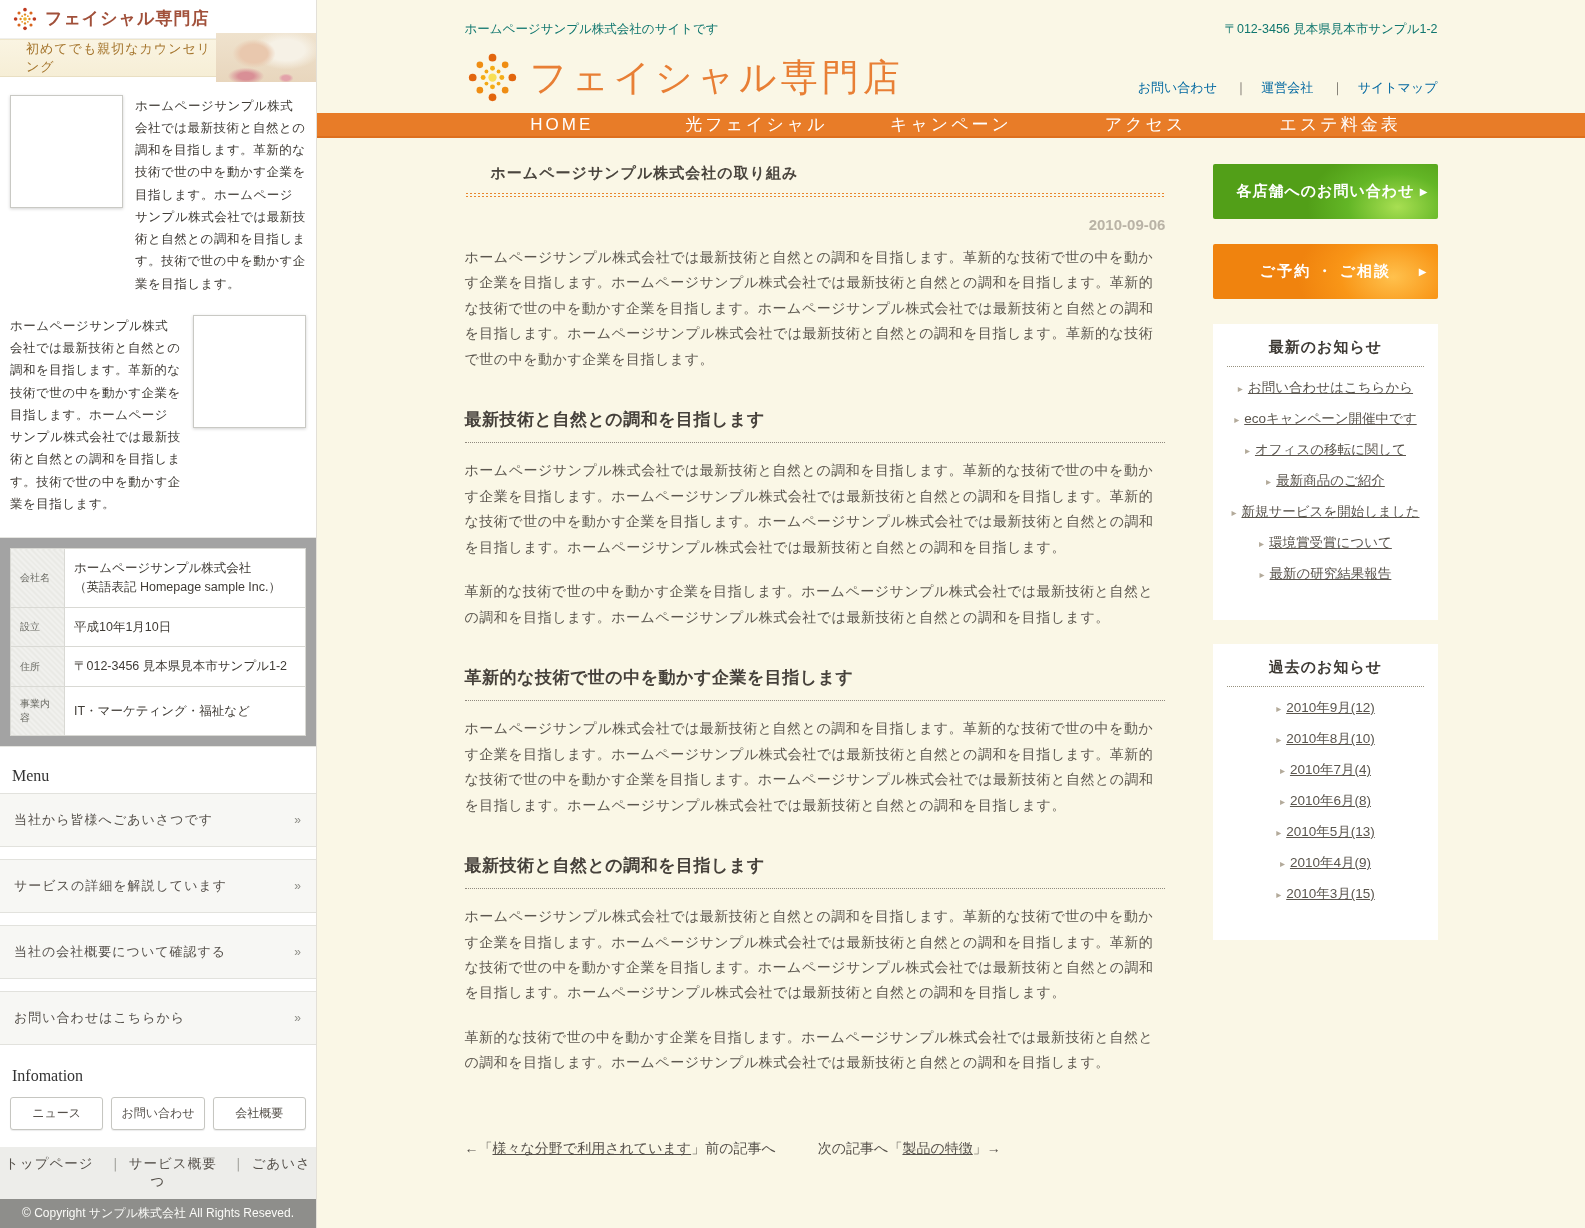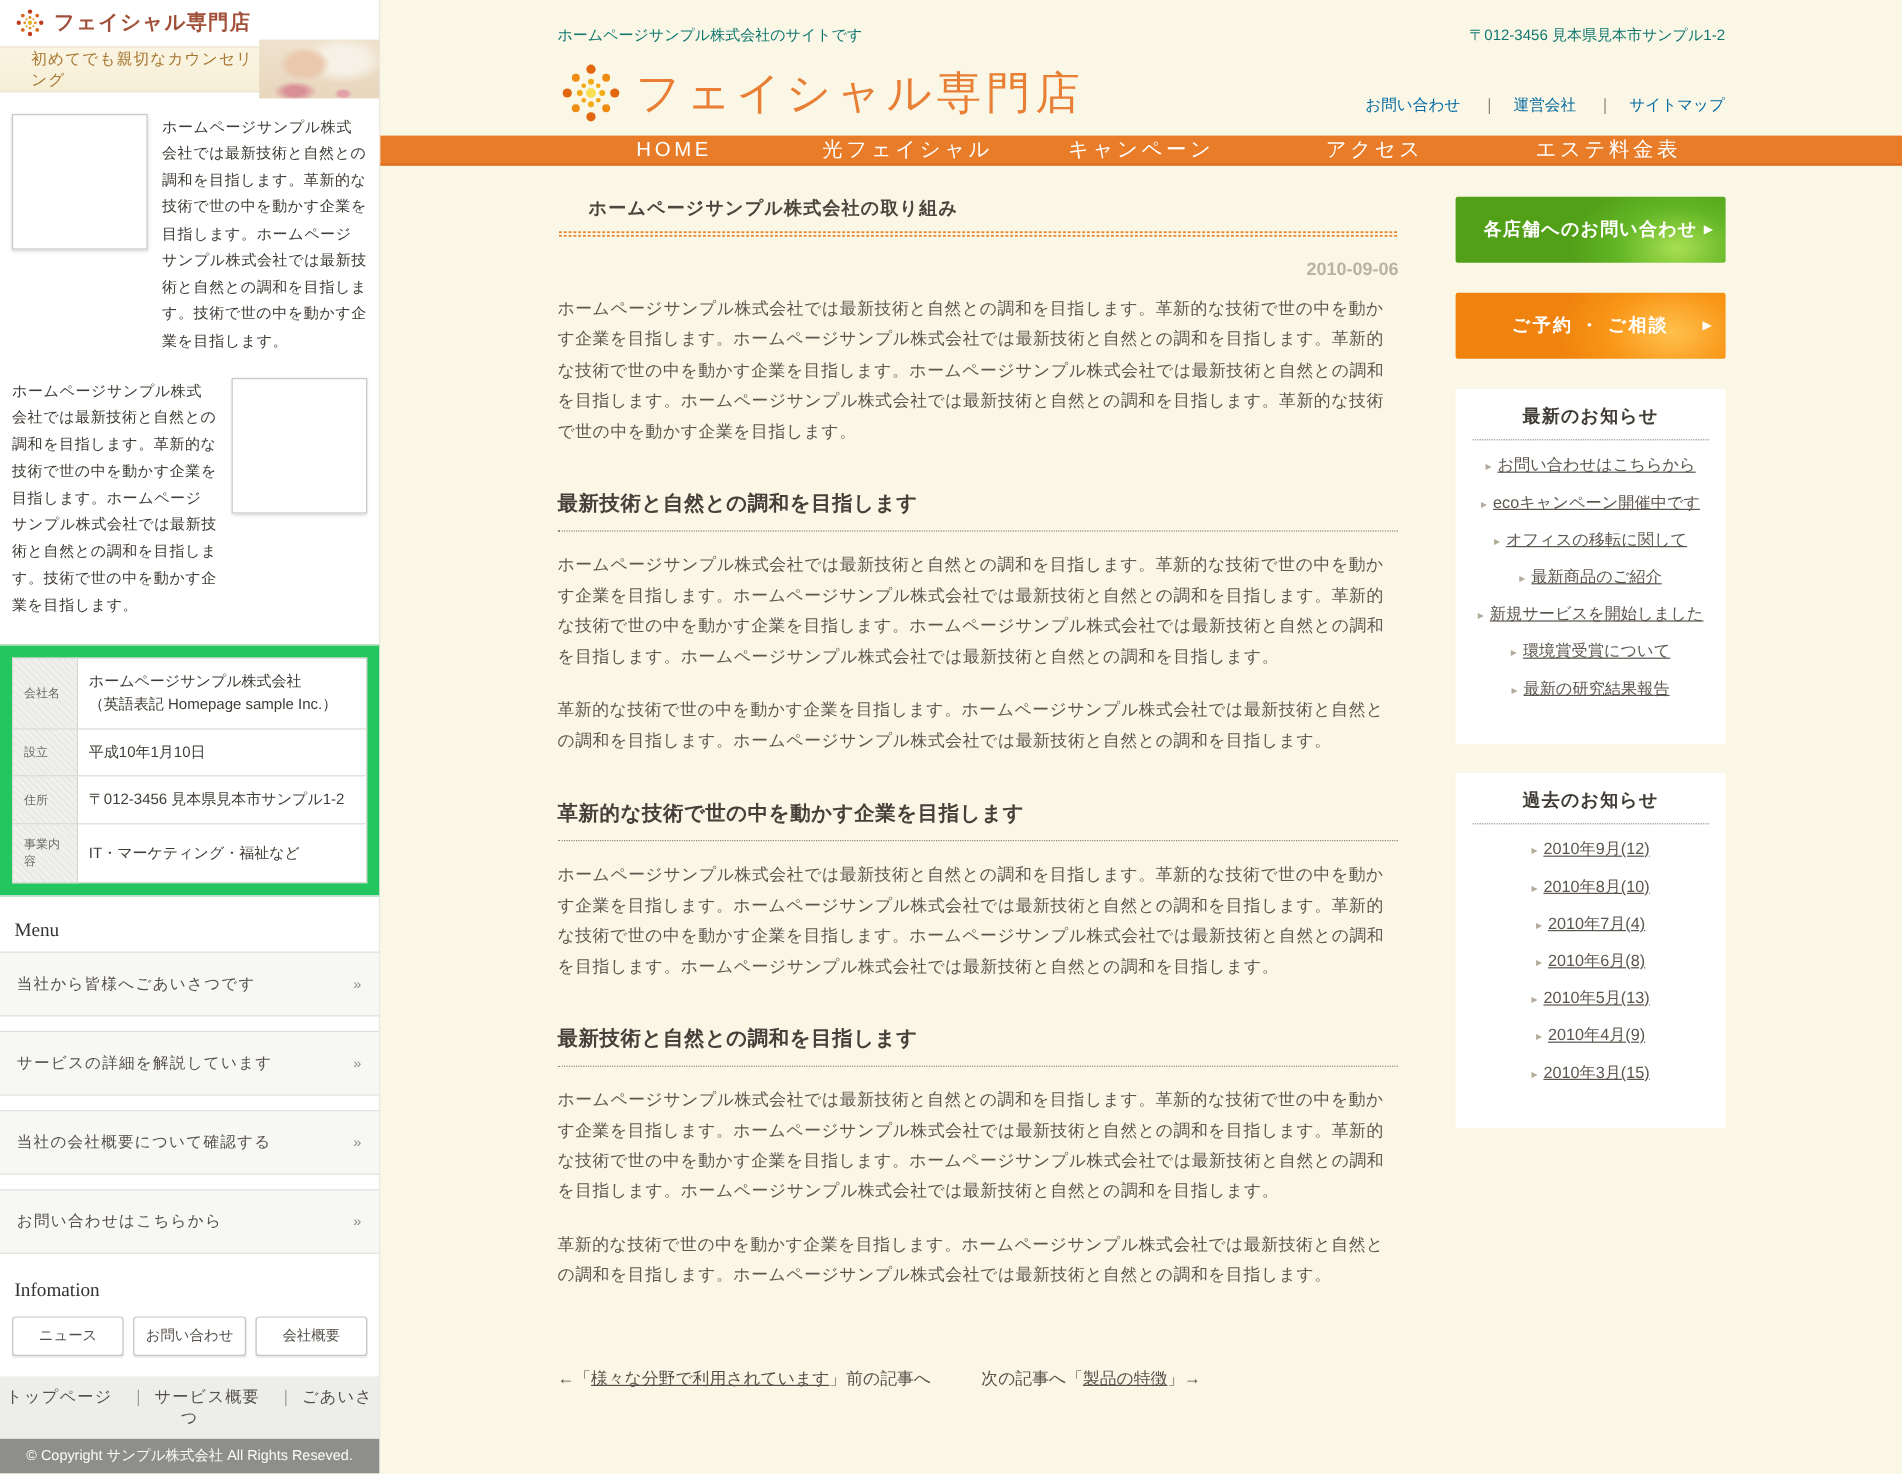--- a/index.html
+++ b/index.html
@@ -32,21 +32,21 @@
       linear-gradient(135deg,#e6d6d4,#cfd4c3); }
   .photo-blossom { background:
       radial-gradient(20px 18px at 80% 70%, #4e3424 55%, transparent 62%),
       radial-gradient(8px 9px at 72% 62%, #eec6a4 55%, transparent 68%),
       linear-gradient(115deg, transparent 44%, #77614e 45% 47%, transparent 48%),
       linear-gradient(65deg, transparent 58%, #6b5644 59% 60.5%, transparent 62%),
       radial-gradient(#f1ccd7 28%, transparent 34%),
       linear-gradient(150deg,#f3e5e8,#e9edf1 55%,#f4e8ea);
       background-size:auto,auto,auto,auto,17px 15px,auto; }
   .sb-text { font-size:12.5px; line-height:1.78; color:#3f3b35; letter-spacing:.5px; }
-  .sb-tablewrap { background:#22c55e; border-top:1px solid #e5e5e1; border-bottom:1px solid #e5e5e1; padding:10px; margin-top:8px; }
+  .sb-tablewrap { background:#a3a3a3; border-top:1px solid #e5e5e1; border-bottom:1px solid #e5e5e1; padding:10px; margin-top:8px; }
   .sb-table { width:100%; border-collapse:collapse; background:#fff; }
   .sb-table td { border:1px solid #d9d9d4; padding:10px 9px; vertical-align:middle; }
   .sb-table td.lbl { width:54px; font-size:10px; color:#6b6b64;
       background:repeating-linear-gradient(45deg,#f1f1ee 0 2px,#e9e9e5 2px 4px); }
   .sb-table td.val { font-size:12.5px; color:#3f3b35; line-height:1.5; }
   .serif-h { font-family:"Liberation Serif","DejaVu Serif",serif; font-size:16px; font-weight:normal; color:#333; margin:20px 12px 8px; }
   .menu-item { background:#f7f7f4; border-top:1px solid #e2e2dd; border-bottom:1px solid #e2e2dd; padding:17px 14px; margin-bottom:12px; font-size:13px; color:#55504a; letter-spacing:1px; display:flex; justify-content:space-between; align-items:center; cursor:pointer; }
   .menu-item .chev { color:#8d8d86; font-size:12px; }
   .sb-buttons { display:flex; gap:8px; padding:4px 10px 1px; }
   .sb-btn { flex:1; background:#fff; border:1px solid #c6c6c1; border-radius:3px; padding:7px 0; text-align:center; font-size:12px; color:#55504a; box-shadow:0 1px 1px rgba(0,0,0,.08); cursor:pointer; }

